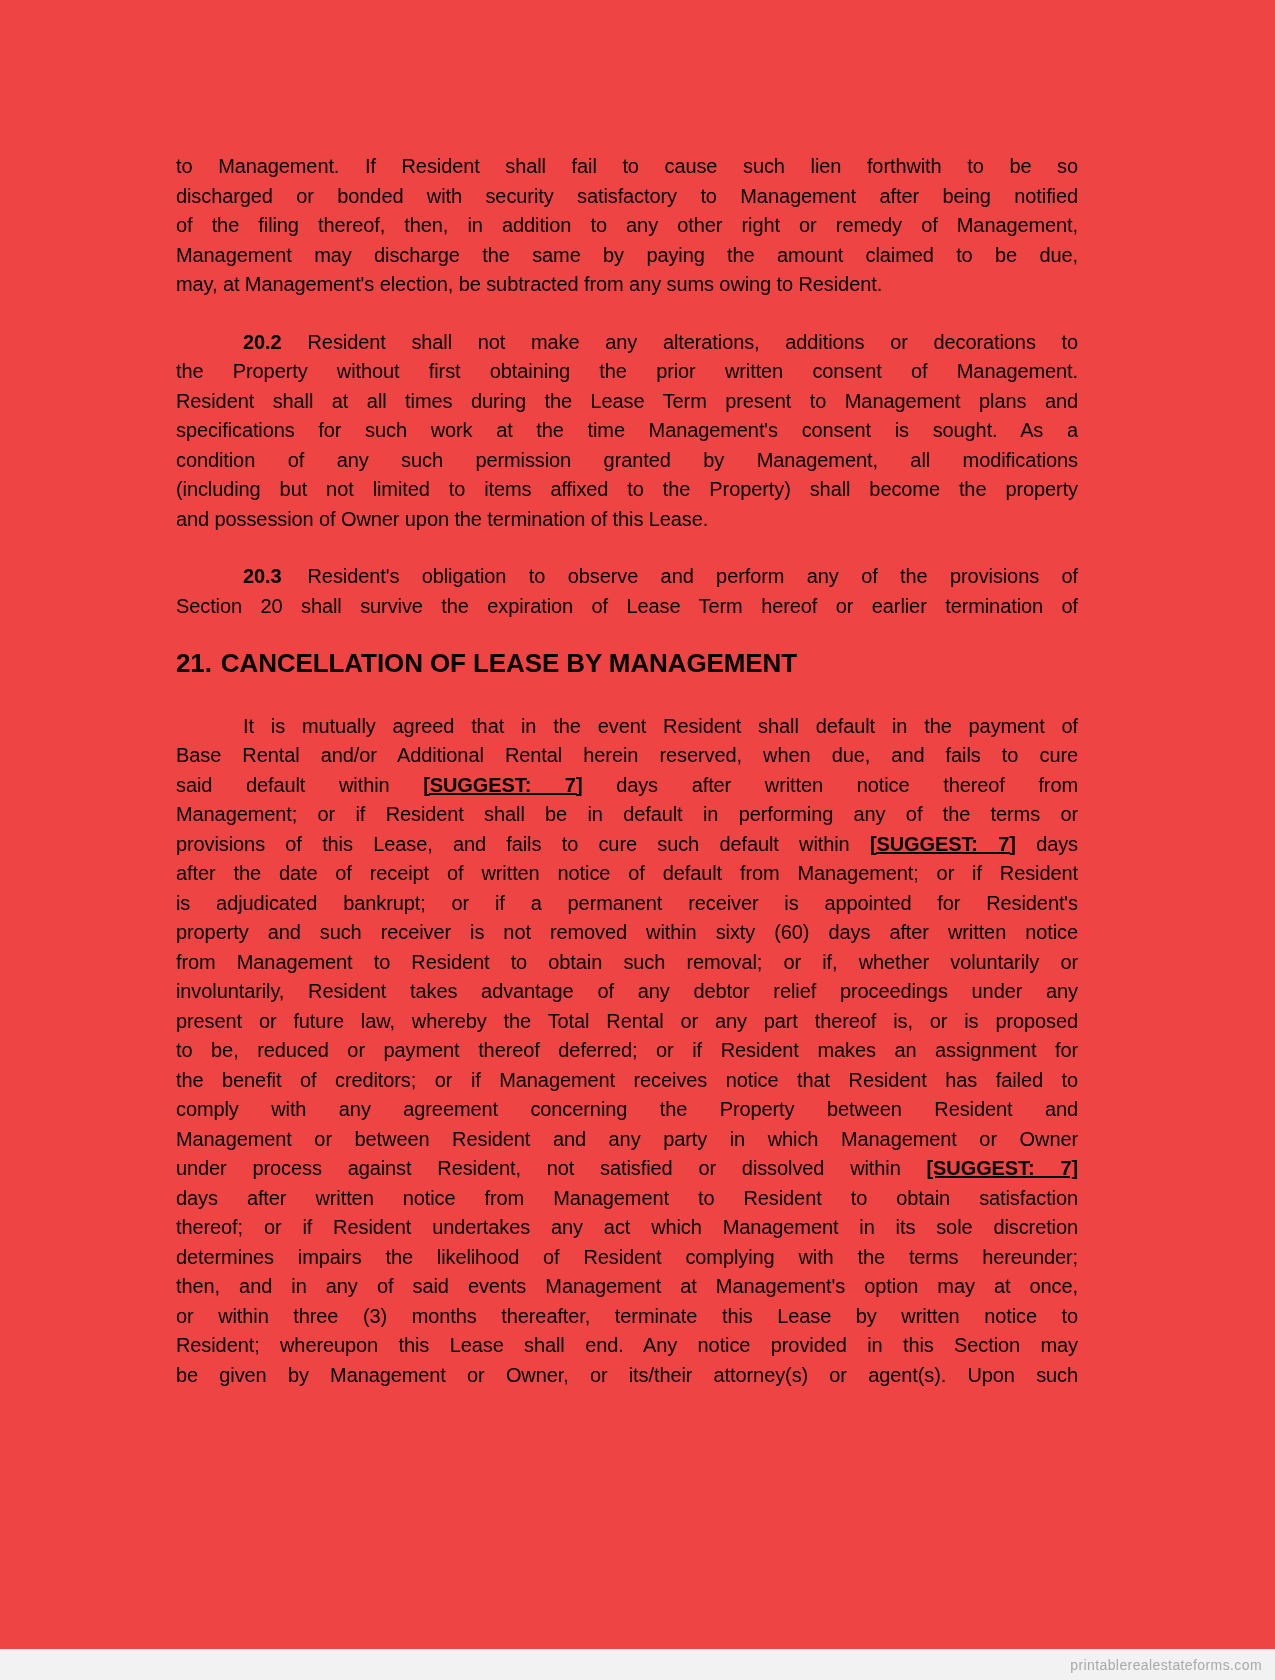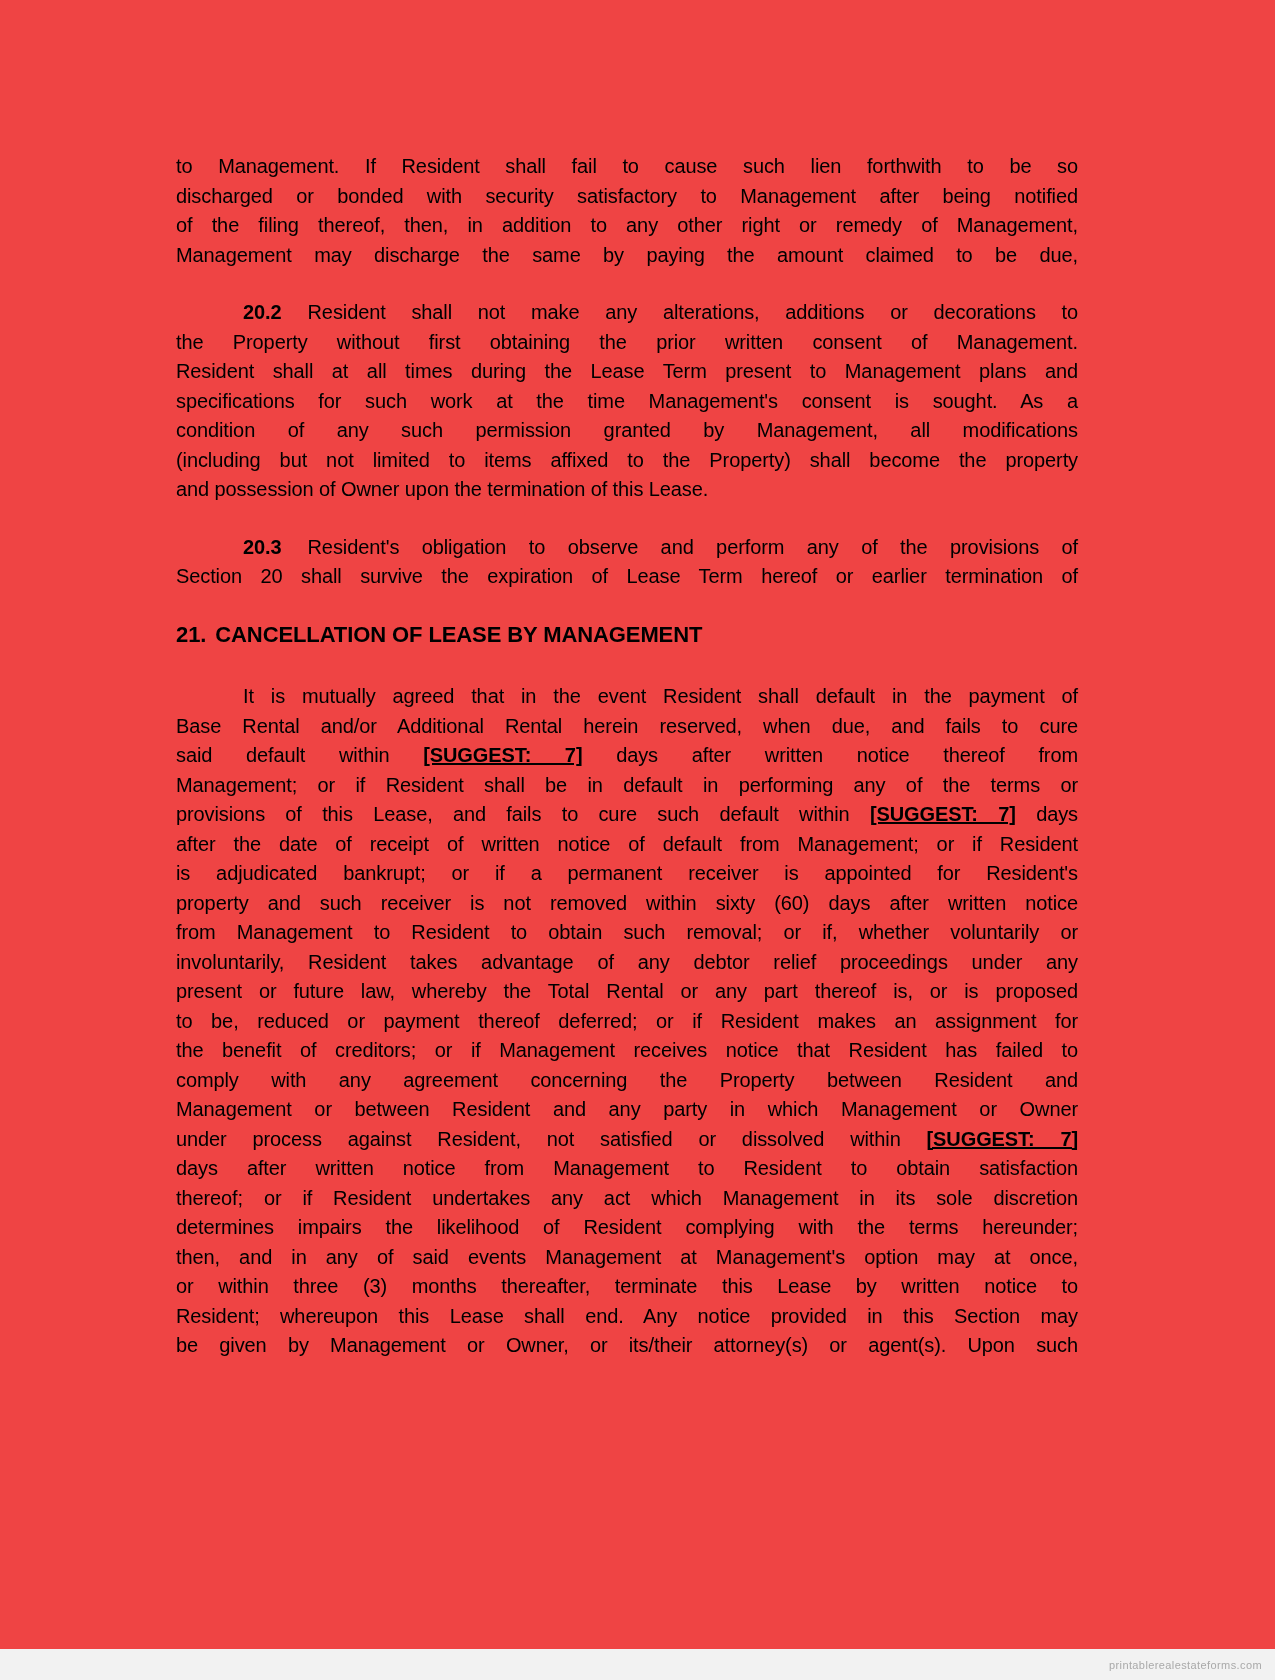--- a/index.html
+++ b/index.html
@@ -23,48 +23,49 @@
   .line{
     text-align:justify;
     text-align-last:justify;
     white-space:normal;
   }
   .line.last{text-align-last:left;}
   .indent .line:first-child{text-indent:67px;}
   .bu{font-weight:bold;text-decoration:underline;}
   .num{font-weight:bold;margin-right:26px;}
   .hnum{font-weight:bold;margin-right:9px;}
-  .heading{margin:0 0 33px 0;font-weight:bold;font-size:22px;}
+  .heading{margin:0 0 33px 0;font-weight:bold;font-size:26px;}
   .heading .line{text-align:left;text-align-last:left;}
   .footer{
     position:absolute;
     left:0;bottom:0;
     width:100%;height:31px;
     background:#f2f2f2;
     display:flex;
     align-items:center;
     justify-content:flex-end;
   }
   .footer .site{
     padding-right:13px;
-    font-size:11px;
+    font-size:14px;
     letter-spacing:0.4px;
     color:#a9a9a9;
   }
 </style>
 </head>
 <body>
 
 <div class="page">
   <div class="body-col">
       <div class="para">
         <div class="line"><span>to Management.  If Resident shall fail to cause such lien forthwith to be so</span></div>
         <div class="line"><span>discharged or bonded with security satisfactory to Management after being notified</span></div>
         <div class="line"><span>of the filing thereof, then, in addition to any other right or remedy of Management,</span></div>
         <div class="line"><span>Management may discharge the same by paying the amount claimed to be due,</span></div>
+        <div class="line last"><span>may, at Management's election, be subtracted from any sums owing to Resident.</span></div>
       </div>
       <div class="para indent">
         <div class="line"><span class="num">20.2</span><span>Resident shall not make any alterations, additions or decorations to</span></div>
         <div class="line"><span>the Property without first obtaining the prior written consent of Management.</span></div>
         <div class="line"><span>Resident shall at all times during the Lease Term present to Management plans and</span></div>
         <div class="line"><span>specifications for such work at the time Management's consent is sought. As a</span></div>
         <div class="line"><span>condition of any such permission granted by Management, all modifications</span></div>
         <div class="line"><span>(including but not limited to items affixed to the Property) shall become the property</span></div>
         <div class="line last"><span>and possession of Owner upon the termination of this Lease.</span></div>
       </div>

